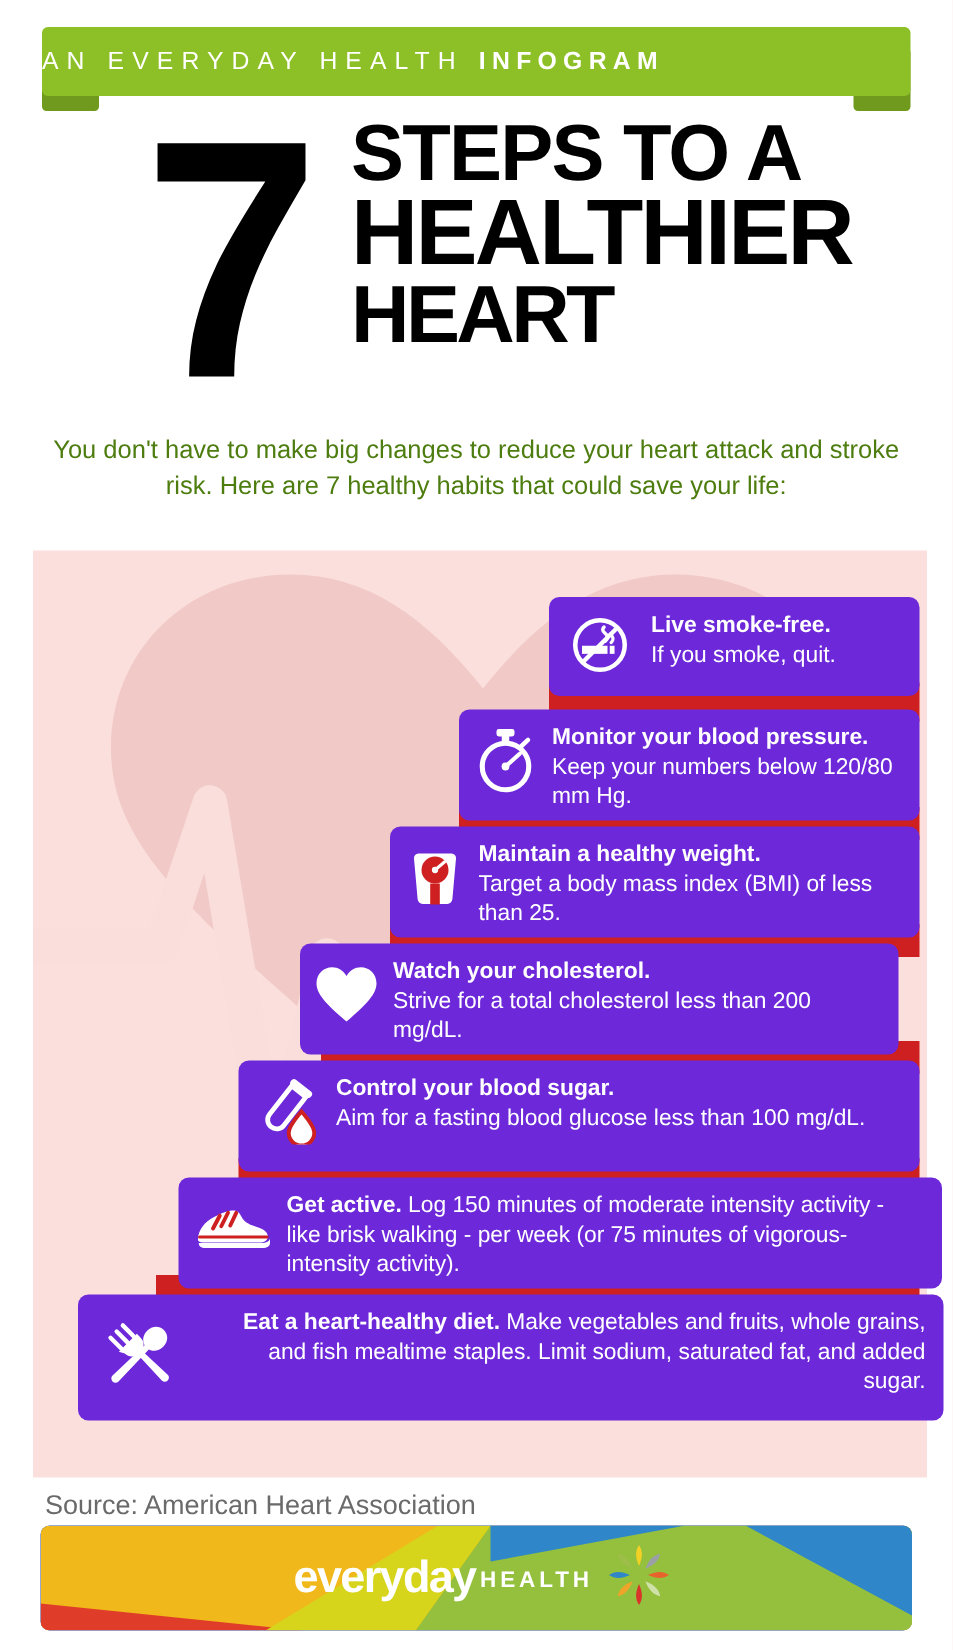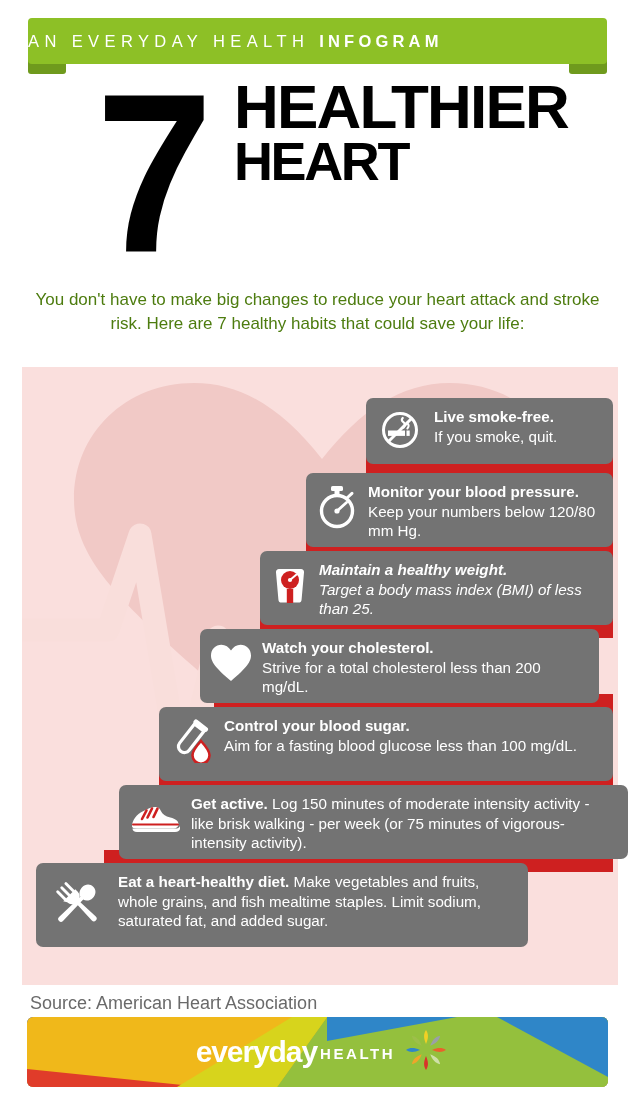--- a/index.html
+++ b/index.html
@@ -105,21 +105,21 @@
     position: absolute;
     left: 0; top: 0;
     width: 596px; height: 618px;
     overflow: hidden;
     pointer-events: none;
   }
 
   
   .step {
     position: absolute;
-    background: #737373;
+    background: #6d28d9;
     border-radius: 7px;
     box-sizing: border-box;
     display: flex;
     align-items: flex-start;
     padding-top: 9px;
   }
   .step .icon-cell {
     flex: 0 0 auto;
     display: flex;
     align-items: flex-start;
@@ -132,29 +132,29 @@
     line-height: 1.285;
     padding-right: 12px;
   }
   .step .txt b { font-weight: 700; }
 
   
   #step1 { left: 366px; top: 398px; width: 247px; height: 66px; }
   #step1 .icon-cell { width: 68px; padding-top: 3px; }
   #step2 { left: 306px; top: 473px; width: 307px; height: 74px; }
   #step2 .icon-cell { width: 62px; padding-top: 3px; }
-  #step3 { left: 260px; top: 551px; width: 353px; height: 74px; font-style: italic; }
+  #step3 { left: 260px; top: 551px; width: 353px; height: 74px; }
   #step3 .icon-cell { width: 59px; padding-top: 3px; }
   #step4 { left: 200px; top: 629px; width: 399px; height: 74px; }
   #step4 .icon-cell { width: 62px; padding-top: 5px; }
   #step5 { left: 159px; top: 707px; width: 454px; height: 74px; }
   #step5 .icon-cell { width: 65px; padding-top: 3px; }
   #step6 { left: 104px; top: 785px; width: 509px; height: 74px; margin-left: 15px; }
   #step6 .icon-cell { width: 72px; padding-top: 10px; }
-  #step7 { left: 36px; top: 863px; width: 492px; height: 84px; }
+  #step7 { left: 52px; top: 863px; width: 577px; height: 84px; text-align: right; }
   #step7 .icon-cell { width: 82px; padding-top: 6px; }
 
   
   .joint {
     position: absolute;
     background: #ce2020;
   }
 
   
   .source {
@@ -207,20 +207,21 @@
   <div class="ribbon-tail left"></div>
   <div class="ribbon-tail right"></div>
   <div class="ribbon-main">
     <div class="ribbon-text"><span class="light">AN EVERYDAY HEALTH </span><span class="bold">INFOGRAM</span></div>
   </div>
 </div>
 
 <div class="title-block">
   <div class="big-seven">7</div>
   <div class="title-lines">
+    <div class="tl1">STEPS TO A</div>
     <div class="tl2">HEALTHIER</div>
     <div class="tl3">HEART</div>
   </div>
 </div>
 
 <div class="subtitle">You don't have to make big changes to reduce your heart attack and stroke risk. Here are 7 healthy habits that could save your life:</div>
 
 <div class="pink-panel">
   <div class="bg-art">
     <svg width="596" height="618" viewBox="0 0 596 618" xmlns="http://www.w3.org/2000/svg">

